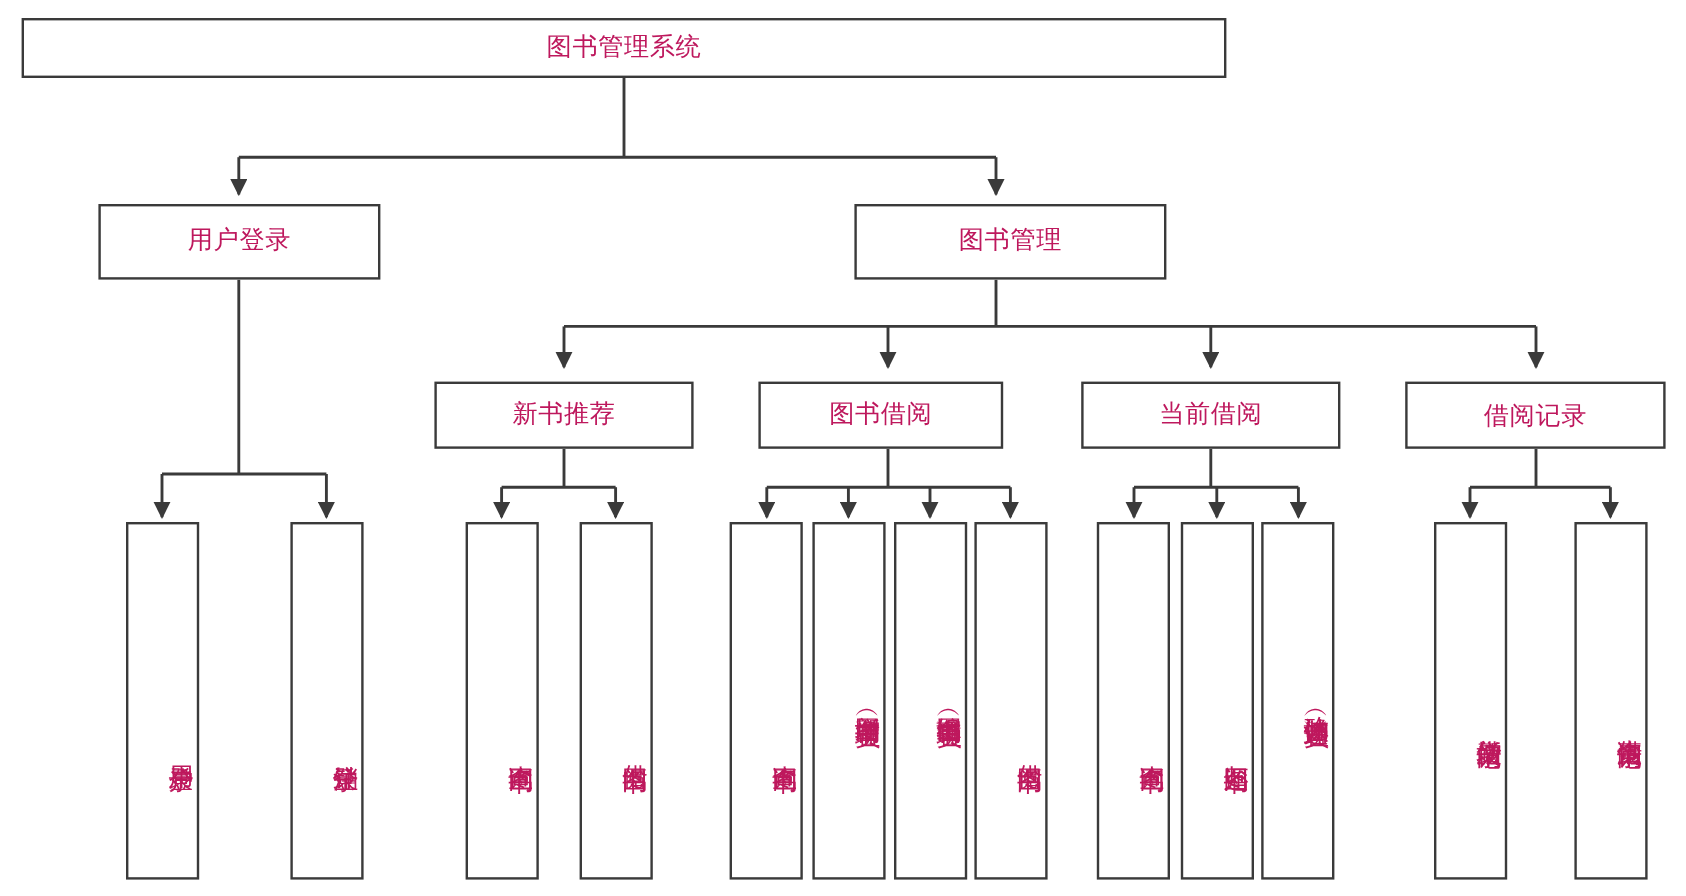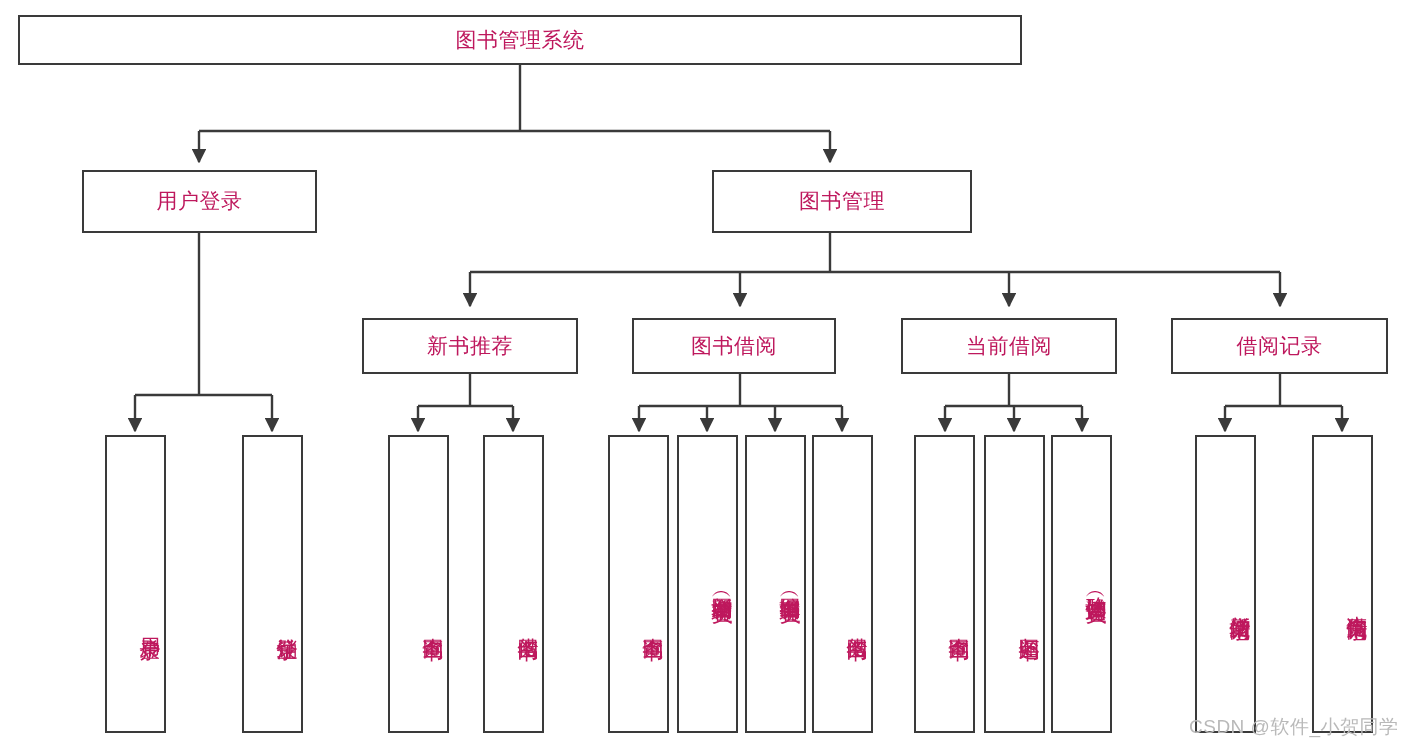--- a/index.html
+++ b/index.html
@@ -182,15 +182,14 @@
     <span class="node-label">确认归还（管理员）</span>
   </div>
 
   <div class="node vertical" style="left:1195px; top:435px; width:61px; height:298px; padding-top:42px;">
     <span class="node-label">新增借阅记录</span>
   </div>
   <div class="node vertical" style="left:1312px; top:435px; width:61px; height:298px; padding-top:42px;">
     <span class="node-label">查询借阅记录</span>
   </div>
 
-  <div class="watermark" style="left:1189px; top:714px;">CSDN @软件_小贺同学</div>
 
 </div>
 
 </body></html>

